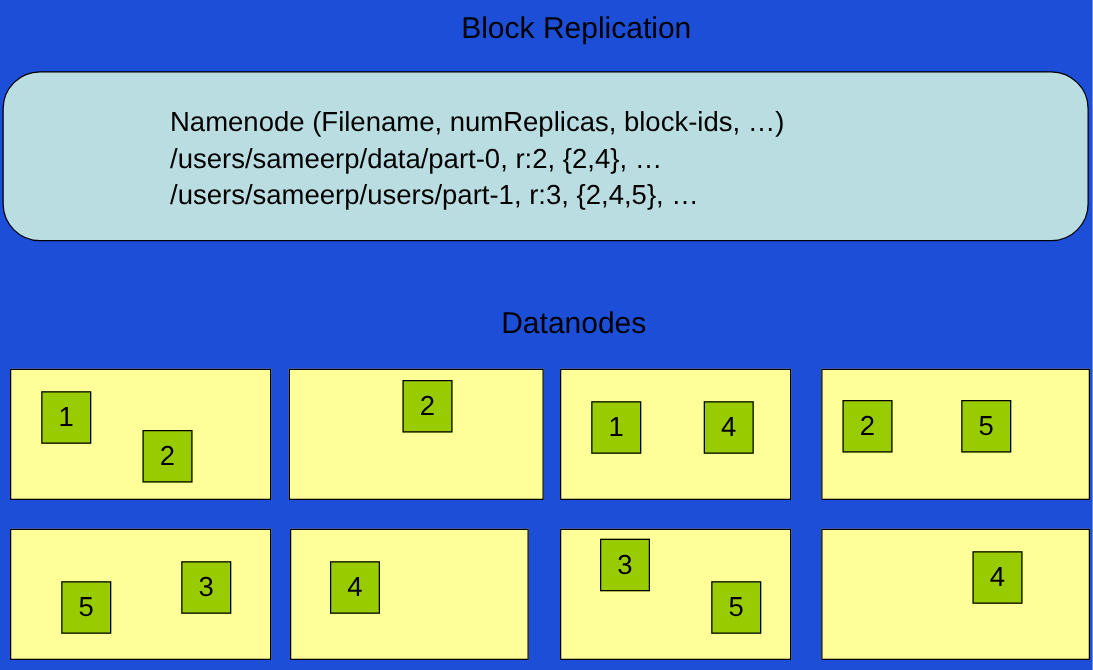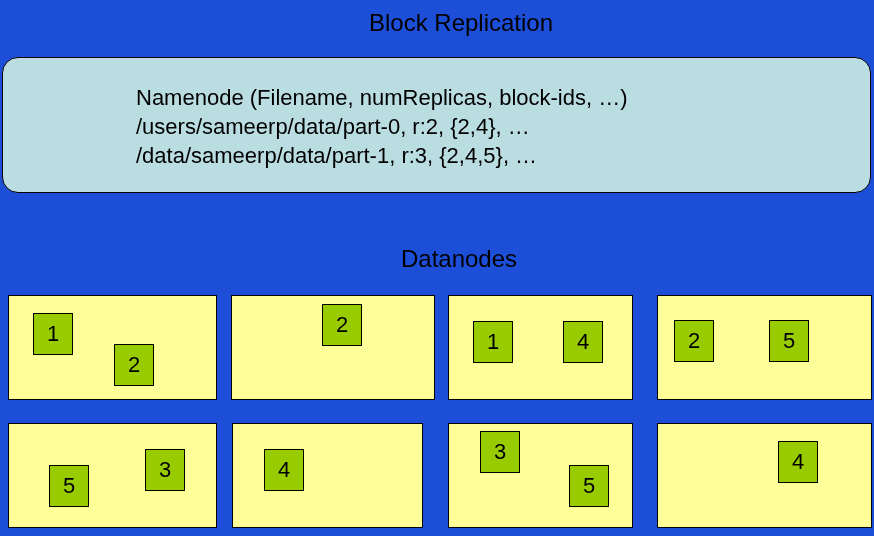--- a/index.html
+++ b/index.html
@@ -28,21 +28,21 @@
     white-space: nowrap;
   }
   .namenode-box {
     position: absolute;
     left: 2px;
     top: 57px;
     width: 869px;
     height: 136px;
     background: var(--nn-fill, #badde2);
     border: 1.5px solid var(--line, #000);
-    border-radius: 16px;
+    border-radius: 30px;
     box-sizing: border-box;
   }
   .namenode-text {
     position: absolute;
     left: 133px;
     top: 25px;
     font-size: 22px;
     line-height: 29px;
     white-space: nowrap;
   }
@@ -78,21 +78,21 @@
 <body>
 
 <div class="canvas">
 
   <div class="diagram-title">Block Replication</div>
 
   <div class="namenode-box">
     <div class="namenode-text">
       <div>Namenode (Filename, numReplicas, block-ids, …)</div>
       <div>/users/sameerp/data/part-0, r:2, {2,4}, …</div>
-      <div>/data/sameerp/data/part-1, r:3, {2,4,5}, …</div>
+      <div>/users/sameerp/users/part-1, r:3, {2,4,5}, …</div>
     </div>
   </div>
 
   <div class="datanodes-heading">Datanodes</div>
 
   <div>
       <div class="datanode" style="left: 8px; top: 295px; width: 209px; height: 105px;">
         <div class="block" style="left: 24px; top: 17px; width: 40px; height: 42px;">1</div>
         <div class="block" style="left: 105px; top: 48px; width: 40px; height: 42px;">2</div>
       </div>

